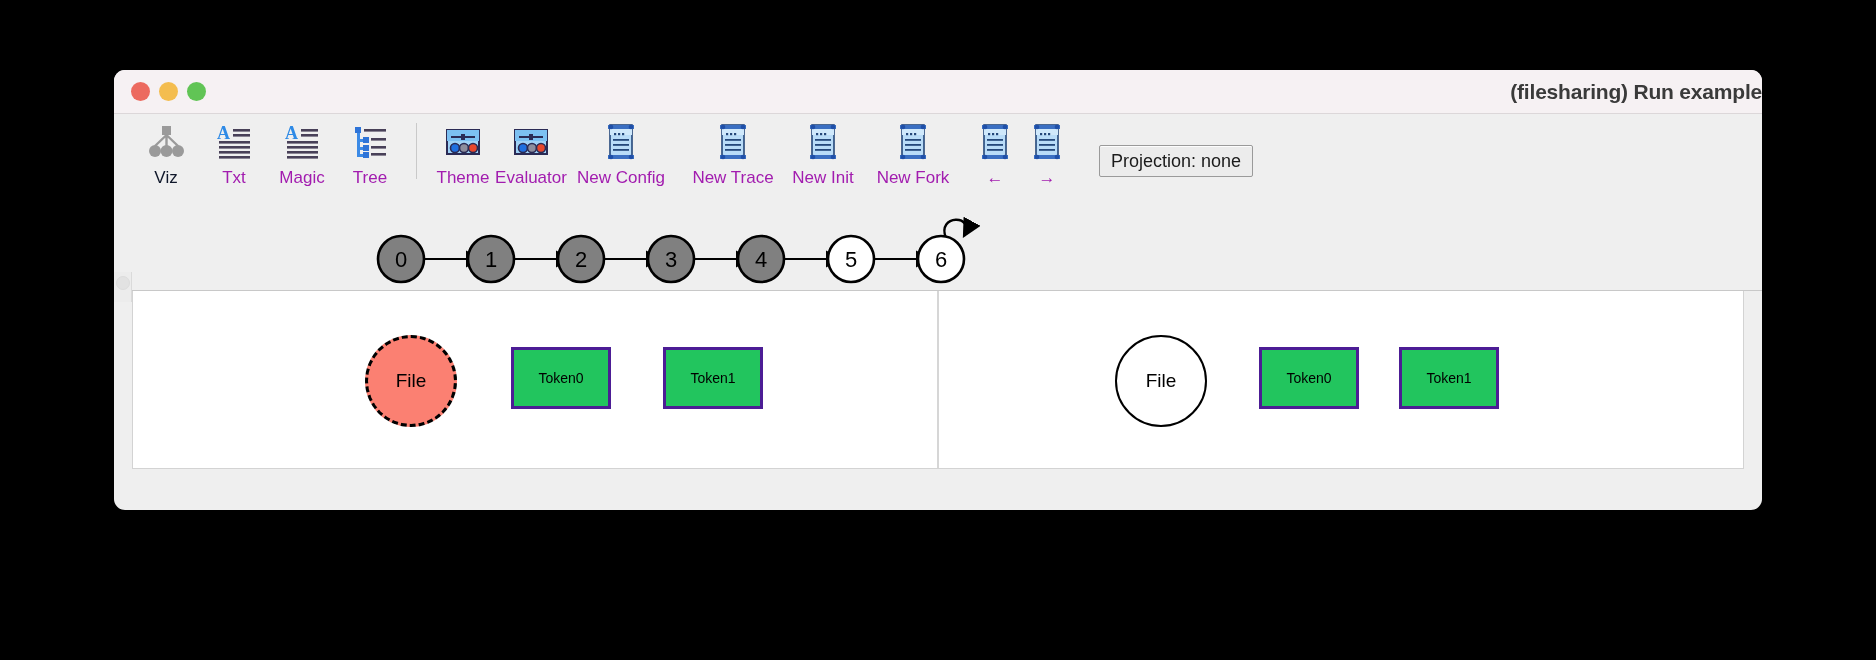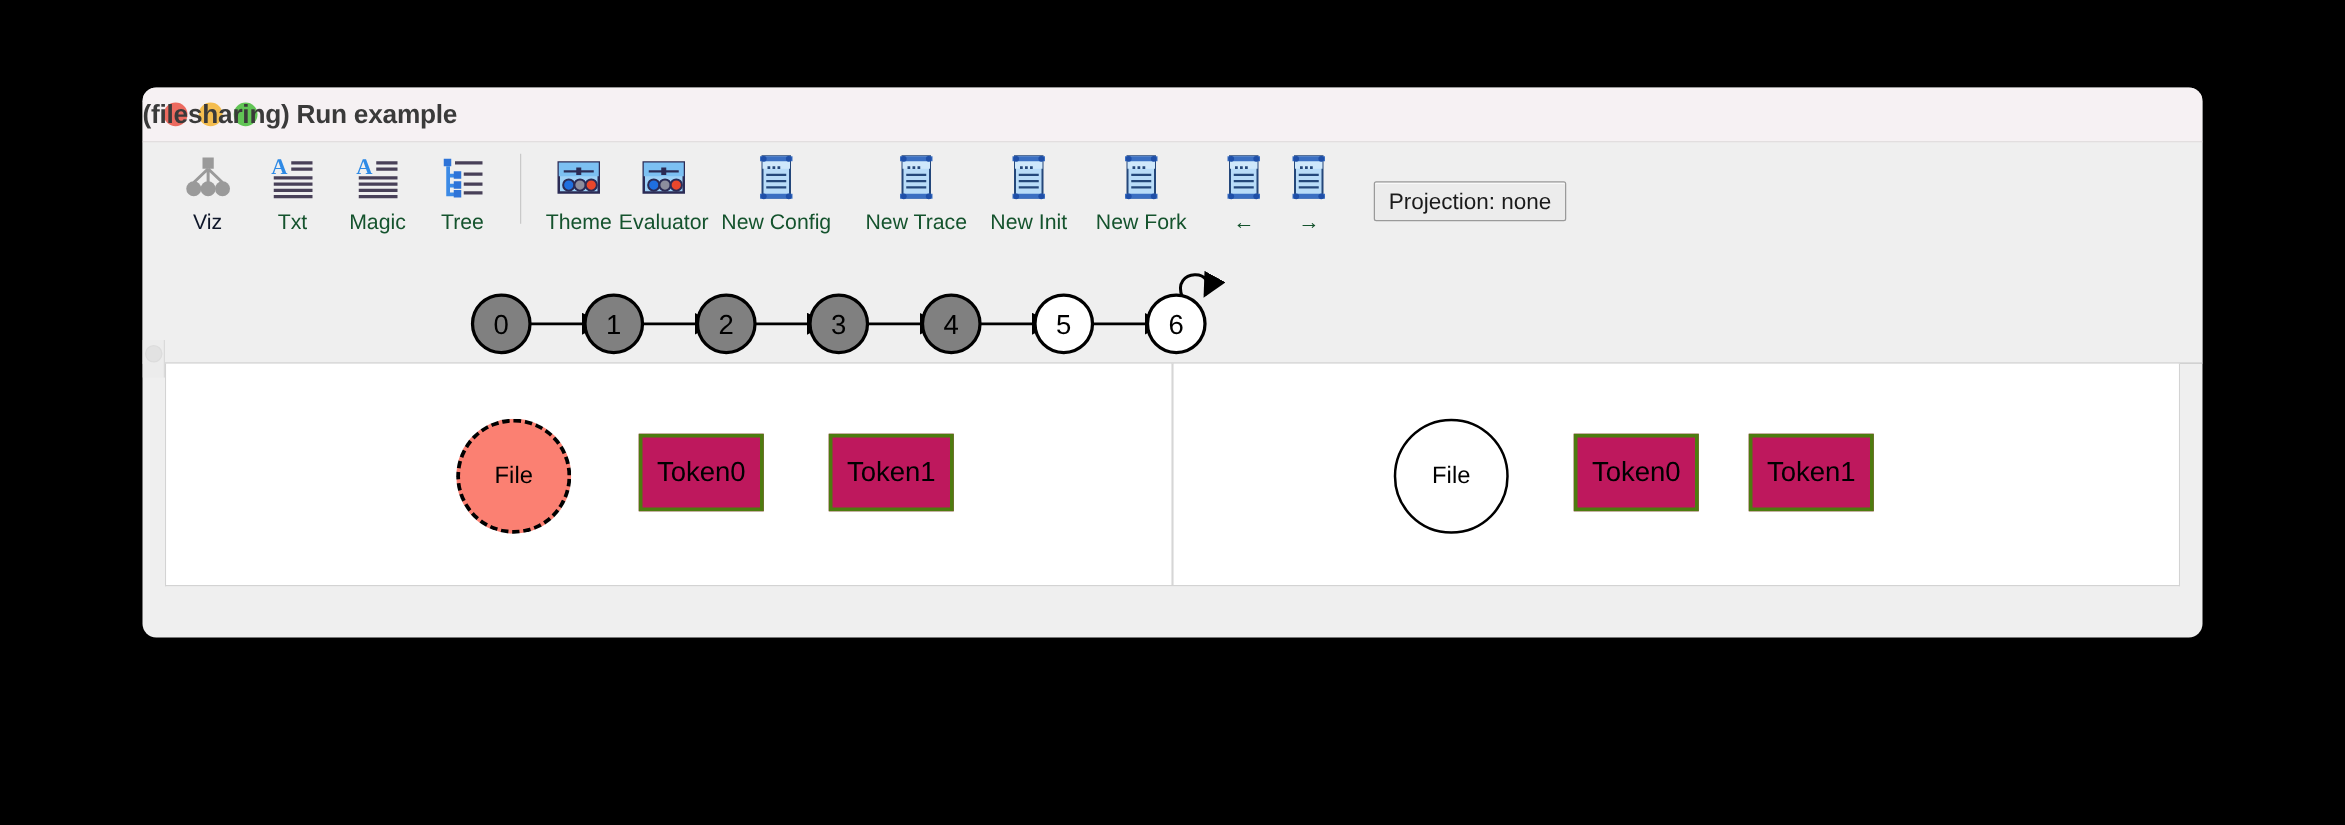--- a/index.html
+++ b/index.html
@@ -49,21 +49,21 @@
   .light {
     width: 19px; height: 19px; border-radius: 50%;
   }
   .light.red    { background: #ec6a5f; }
   .light.yellow { background: #f4bd4f; }
   .light.green  { background: #61c455; }
 
   .window-title {
     position: absolute;
     left: 0; right: 0;
-    text-align: left;
+    text-align: right;
     font-size: 21px;
     font-weight: bold;
     color: #3a3a3a;
     letter-spacing: -0.2px;
     pointer-events: none;
   }
 
   
   .toolbar {
     position: relative;
@@ -86,21 +86,21 @@
   .tool.narrow { width: 52px; }
 
   .tool-icon {
     height: 46px;
     display: flex;
     align-items: center;
     justify-content: center;
   }
   .tool-label {
     font-size: 17px;
-    color: #14532d;
+    color: #a21caf;
     margin-top: 3px;
     white-space: nowrap;
   }
   .tool-label.dim { color: #0f172a; }
 
   .tool-sep {
     width: 1px;
     height: 56px;
     background: #c9c9c9;
     margin: 4px 12px 0 12px;
@@ -195,26 +195,26 @@
   }
   .atom-circle.dashed {
     border: 3px dashed #000000;
   }
   .atom-circle.solid {
     border: 2.5px solid #000000;
   }
 
   .atom-box {
     position: absolute;
-    background: #be185d;
-    border: 3px solid #4d7c0f;
+    background: #22c55e;
+    border: 3px solid #4c1d95;
     display: flex;
     align-items: center;
     justify-content: center;
-    font-size: 22px;
+    font-size: 14px;
     color: #000000;
     box-sizing: border-box;
   }
 </style>
 </head>
 <body>
 
 <div id="root">
 
   <div class="window">

